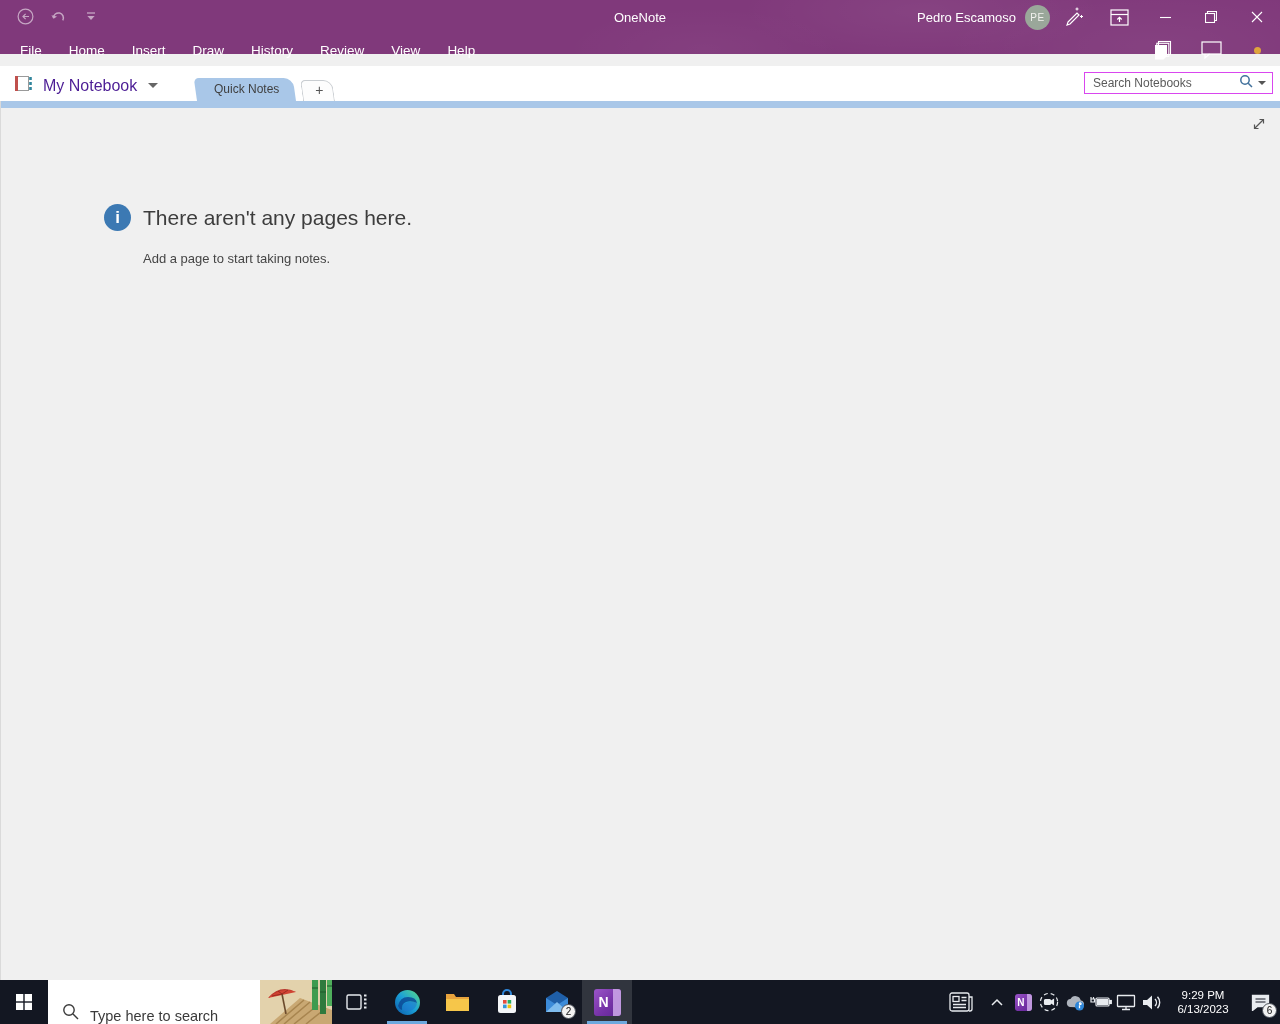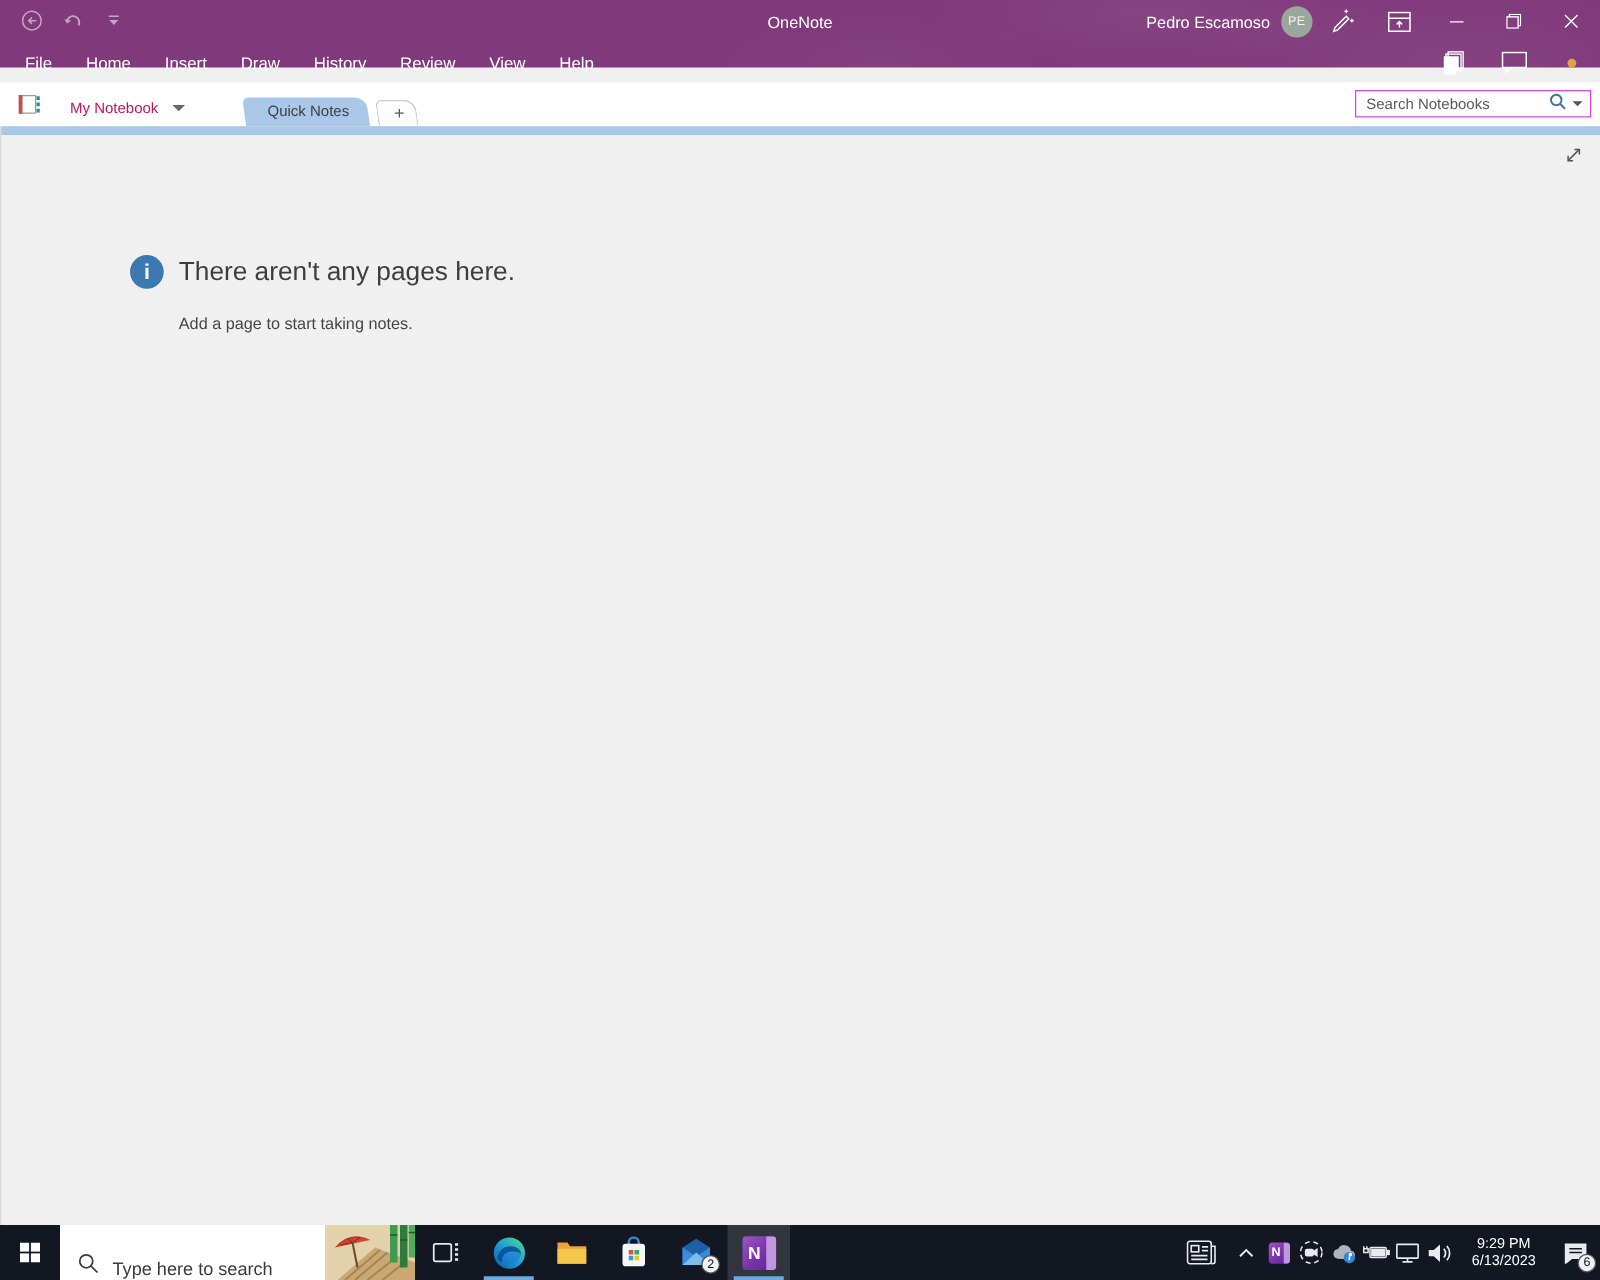--- a/index.html
+++ b/index.html
@@ -25,21 +25,21 @@
   .tb-row2-right { position:absolute; right:0; top:34px; height:32px; display:flex; align-items:center; }
   .coach-dot { width:7px; height:7px; border-radius:50%; background:#DFA53C; }
 
   .menubar { position:absolute; left:0; top:34px; height:32px; display:flex; align-items:center;
     padding-left:20px; }
   .menu-item { color:#fff; font-size:13.5px; margin-right:27px; cursor:default; }
 
   
   .header-row { position:absolute; top:66px; left:0; right:0; height:35px; background:#fff; }
   .nb-switcher { position:absolute; left:13px; top:7px; display:flex; align-items:center; gap:9px; }
-  .nb-name { font-size:12px; color:#be185d;margin-left:13px; }
+  .nb-name { font-size:16px; color:#4c1d95; }
   .caret-down { width:0; height:0; border-left:5px solid transparent; border-right:5px solid transparent;
     border-top:5px solid #666; margin-left:2px; }
   .tabs { position:absolute; left:197px; bottom:0; display:flex; align-items:flex-end; gap:7px; }
   .tab { position:relative; height:23px; line-height:23px; padding:0 17px; font-size:12px; color:#3F3F3F; }
   .tab::before { content:''; position:absolute; inset:0; background:#A9C7E8;
     border-radius:5px 9px 0 0; transform:skewX(8deg); transform-origin:bottom left; }
   .tab span { position:relative; }
   .tab.plus { height:21px; line-height:21px; padding:0 12px; color:#555; font-size:14px; }
   .tab.plus::before { background:#FDFDFD; border:1px solid #C9CDD1; border-bottom:none; }
   .search-box { position:absolute; right:7px; top:6px; width:189px; height:22px; background:#fff;

